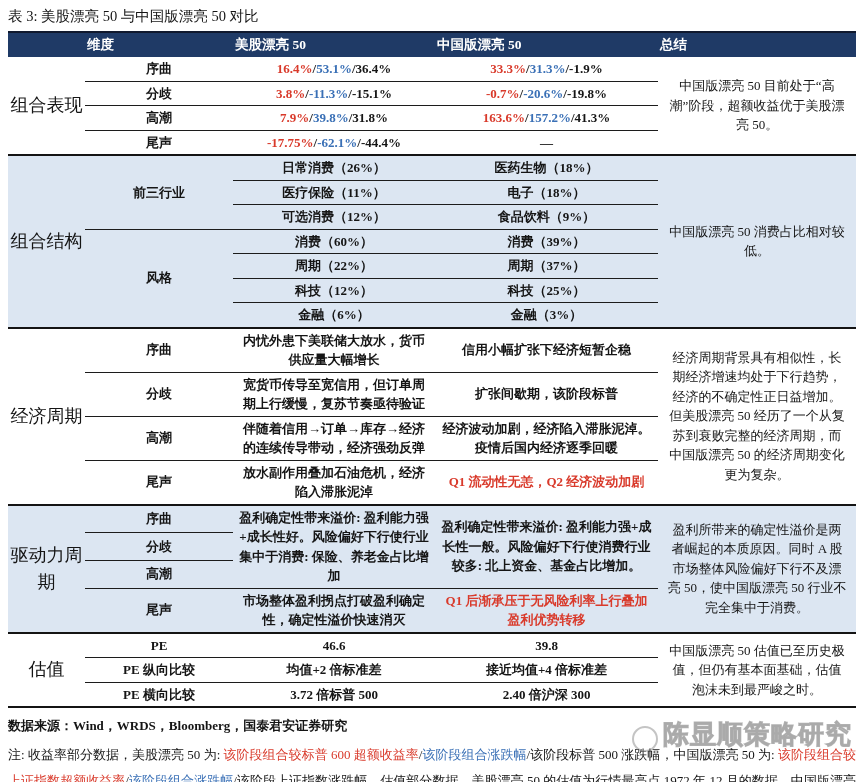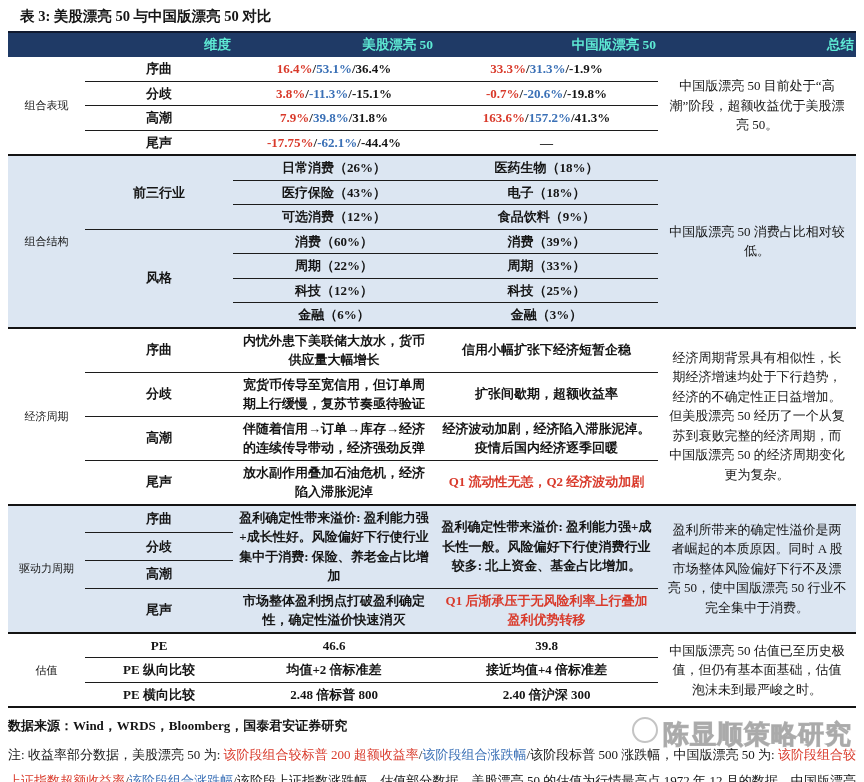--- a/index.html
+++ b/index.html
@@ -5,62 +5,62 @@
   * { margin:0; padding:0; box-sizing:border-box; }
   html,body { width:864px; background:#ffffff; }
   body {
     position:relative;
     height:782px;
     font-family:"Liberation Serif","DejaVu Serif",serif;
     color:#151515;
     overflow:hidden;
   }
   .page-title {
-    font-weight:bold;
+    font-weight:normal;
     font-size:14.5px;
-    padding:7px 8px 5px 20px;
+    padding:7px 8px 5px 8px;
   }
   table.cmp {
     border-collapse:collapse;
     margin:0 8px;
     width:848px;
     table-layout:fixed;
     border-top:2px solid #10192e;
   }
   thead th {
     background:var(--navy);
-    color:#5eead4;
+    color:#ffffff;
     font-weight:bold;
     font-size:13.5px;
     padding:3px 2px;
-    text-align:right;
+    text-align:left;
   }
   tbody.section { border-bottom:2.5px solid #141414; }
   tbody.tint { background:var(--tint); }
   td {
     font-size:13px;
     line-height:1.5;
     text-align:center;
     vertical-align:middle;
     padding:2px 5px;
   }
-  td.col-group { font-size:11px; padding:2px 2px; }
+  td.col-group { font-size:18px; padding:2px 2px; }
   td.col-stage, td.col-us, td.col-cn { border-bottom:1.2px solid #1c1c1c;font-weight:bold; }
   td.col-summary { padding:5px 9px; }
   .seg-red  { color:var(--red); }
   .seg-blue { color:var(--blue); }
   .footer { margin:9px 8px 0 8px; }
   .src-line { font-size:13px; margin-bottom:7px;font-weight:bold; }
   .note-line { font-size:13px; line-height:2.0; text-align:justify; }
   .watermark {
     position:absolute;
     right:12px;
     bottom:30px;
     display:flex;
-    align-items:flex-start;
+    align-items:flex-end;
     gap:5px;
     pointer-events:none;
   }
   .wm-circle {
     width:26px; height:26px;
     border:2px solid rgba(125,125,125,0.45);
     border-radius:50%;
   }
   .wm-text {
     font-size:26px;
@@ -119,35 +119,35 @@
     </tbody>
     <tbody class="section tint">
       <tr>
         <td class="col-group" rowspan="7">组合结构</td>
         <td class="col-stage" rowspan="3">前三行业</td>
         <td class="col-us"><span>日常消费（26%）</span></td>
         <td class="col-cn"><span>医药生物（18%）</span></td>
         <td class="col-summary" rowspan="7">中国版漂亮 50 消费占比相对较低。</td>
       </tr>
       <tr>
-        <td class="col-us"><span>医疗保险（43%）</span></td>
+        <td class="col-us"><span>医疗保险（11%）</span></td>
         <td class="col-cn"><span>电子（18%）</span></td>
       </tr>
       <tr>
         <td class="col-us"><span>可选消费（12%）</span></td>
         <td class="col-cn"><span>食品饮料（9%）</span></td>
       </tr>
       <tr>
         <td class="col-stage" rowspan="4">风格</td>
         <td class="col-us"><span>消费（60%）</span></td>
         <td class="col-cn"><span>消费（39%）</span></td>
       </tr>
       <tr>
         <td class="col-us"><span>周期（22%）</span></td>
-        <td class="col-cn"><span>周期（33%）</span></td>
+        <td class="col-cn"><span>周期（37%）</span></td>
       </tr>
       <tr>
         <td class="col-us"><span>科技（12%）</span></td>
         <td class="col-cn"><span>科技（25%）</span></td>
       </tr>
       <tr>
         <td class="col-us"><span>金融（6%）</span></td>
         <td class="col-cn"><span>金融（3%）</span></td>
       </tr>
     </tbody>
@@ -155,21 +155,21 @@
       <tr>
         <td class="col-group" rowspan="4">经济周期</td>
         <td class="col-stage">序曲</td>
         <td class="col-us"><span>内忧外患下美联储大放水，货币供应量大幅增长</span></td>
         <td class="col-cn"><span>信用小幅扩张下经济短暂企稳</span></td>
         <td class="col-summary" rowspan="4">经济周期背景具有相似性，长期经济增速均处于下行趋势，经济的不确定性正日益增加。但美股漂亮 50 经历了一个从复苏到衰败完整的经济周期，而中国版漂亮 50 的经济周期变化更为复杂。</td>
       </tr>
       <tr>
         <td class="col-stage">分歧</td>
         <td class="col-us"><span>宽货币传导至宽信用，但订单周期上行缓慢，复苏节奏亟待验证</span></td>
-        <td class="col-cn"><span>扩张间歇期，超额收益率</span></td>
+        <td class="col-cn"><span>扩张间歇期，该阶段标普</span></td>
       </tr>
       <tr>
         <td class="col-stage">高潮</td>
         <td class="col-us"><span>伴随着信用→订单→库存→经济的连续传导带动，经济强劲反弹</span></td>
         <td class="col-cn"><span>经济波动加剧，经济陷入滞胀泥淖。疫情后国内经济逐季回暖</span></td>
       </tr>
       <tr>
         <td class="col-stage">尾声</td>
         <td class="col-us"><span>放水副作用叠加石油危机，经济陷入滞胀泥淖</span></td>
         <td class="col-cn"><span class="seg-red">Q1 流动性无恙，Q2 经济波动加剧</span></td>
@@ -203,27 +203,27 @@
         <td class="col-cn"><span>39.8</span></td>
         <td class="col-summary" rowspan="3">中国版漂亮 50 估值已至历史极值，但仍有基本面基础，估值泡沫未到最严峻之时。</td>
       </tr>
       <tr>
         <td class="col-stage">PE 纵向比较</td>
         <td class="col-us"><span>均值+2 倍标准差</span></td>
         <td class="col-cn"><span>接近均值+4 倍标准差</span></td>
       </tr>
       <tr>
         <td class="col-stage">PE 横向比较</td>
-        <td class="col-us"><span>2.48 倍标普 800</span></td>
+        <td class="col-us"><span>3.72 倍标普 500</span></td>
         <td class="col-cn"><span>2.40 倍沪深 300</span></td>
       </tr>
     </tbody>
   </table>
 
 <div class="footer">
   <div class="src-line">数据来源：Wind，WRDS，Bloomberg，国泰君安证券研究</div>
-  <div class="note-line"><span>注: 收益率部分数据，美股漂亮 50 为: </span><span class="seg-red">该阶段组合较标普 200 超额收益率</span><span>/</span><span class="seg-blue">该阶段组合涨跌幅</span><span>/该阶段标普 500 涨跌幅，中国版漂亮 50 为: </span><span class="seg-red">该阶段组合较上证指数超额收益率</span><span>/</span><span class="seg-blue">该阶段组合涨跌幅</span><span>/该阶段上证指数涨跌幅。估值部分数据，美股漂亮 50 的估值为行情最高点 1972 年 12 月的数据，中国版漂亮 50 的估值数据截止至 2021 年 2 月 5 日。</span></div>
+  <div class="note-line"><span>注: 收益率部分数据，美股漂亮 50 为: </span><span class="seg-red">该阶段组合较标普 600 超额收益率</span><span>/</span><span class="seg-blue">该阶段组合涨跌幅</span><span>/该阶段标普 500 涨跌幅，中国版漂亮 50 为: </span><span class="seg-red">该阶段组合较上证指数超额收益率</span><span>/</span><span class="seg-blue">该阶段组合涨跌幅</span><span>/该阶段上证指数涨跌幅。估值部分数据，美股漂亮 50 的估值为行情最高点 1972 年 12 月的数据，中国版漂亮 50 的估值数据截止至 2021 年 2 月 5 日。</span></div>
 </div>
 
 <div class="watermark">
   <div class="wm-circle"></div>
   <span class="wm-text">陈显顺策略研究</span>
 </div>
 
 </body></html>

